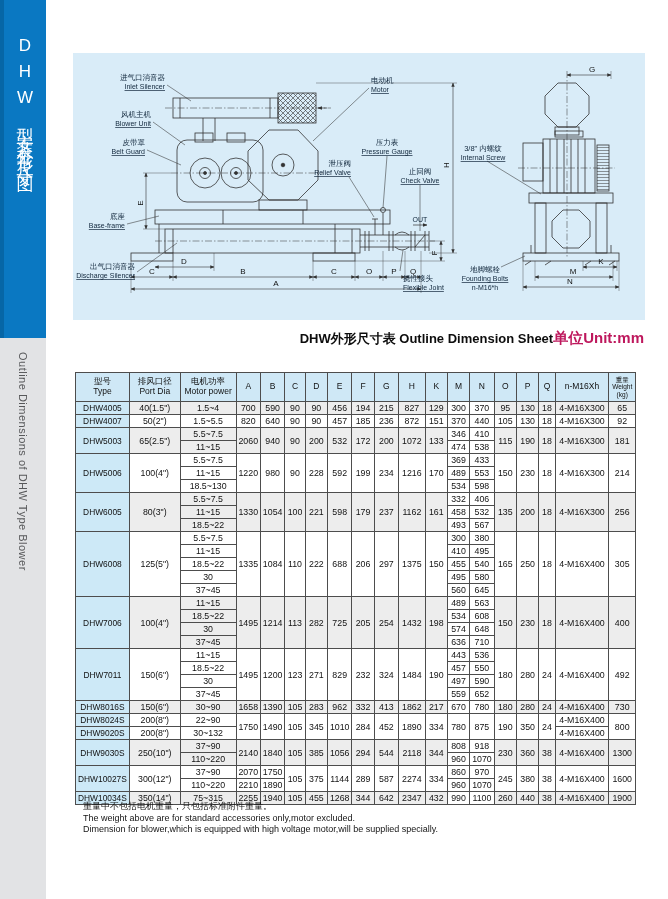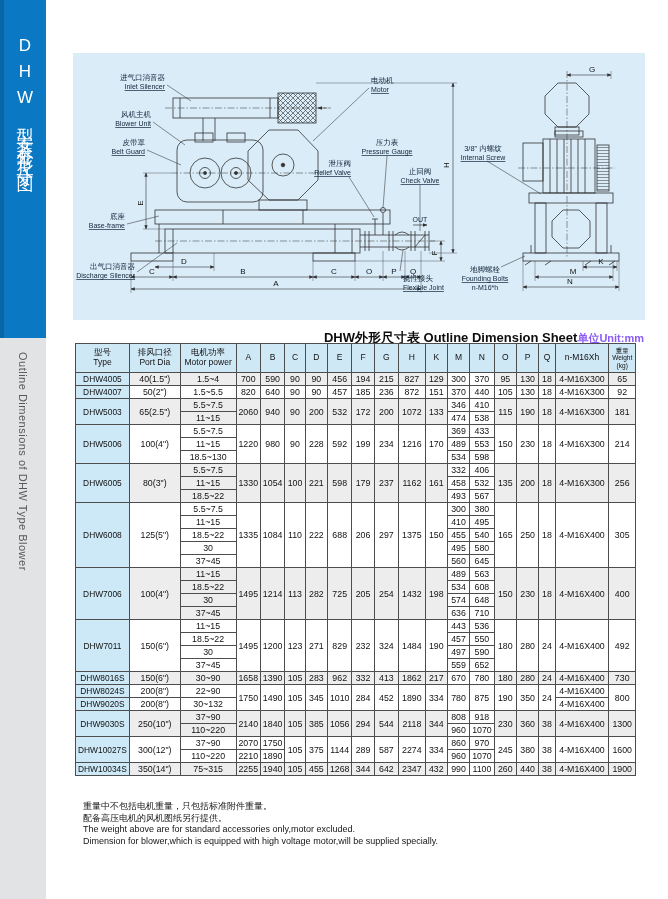--- a/index.html
+++ b/index.html
@@ -25,25 +25,25 @@
   .diagram { position:absolute; left:73px; top:53px; width:572px; height:267px; background:#d9ecf8; }
   .diagram svg { display:block; }
   .lblzh { font-size:7.5px; fill:#10263b; }
   .lblen { font-size:7px; fill:#10263b; text-decoration:underline; }
   .lblsub { font-size:7px; fill:#10263b; }
   .dimletter { font-size:8px; fill:#111; }
 
   
   .title-row { position:absolute; left:83px; top:329px; width:561px; display:flex; justify-content:flex-end; align-items:baseline; }
   .sheet-title { font-size:13px; font-weight:bold; color:#0d0d0d; }
-  .sheet-unit  { font-size:11px; font-weight:bold; color:#8b5cf6; }
+  .sheet-unit  { font-size:15px; font-weight:bold; color:#be185d; }
 
   
   table.dims {
-    position:absolute; left:75px; top:343px; width:561px;
+    position:absolute; left:75px; top:372px; width:561px;
     border-collapse:collapse; table-layout:fixed; font-size:8.8px; color:#111;
   }
   table.dims th, table.dims td {
     border:1px solid #4d4d4d; padding:0; text-align:center; vertical-align:middle;
     overflow:hidden; background:#fff;
   }
   table.dims th { height:28px; background:#cfe8f6; font-weight:normal; white-space:pre-line; font-size:8.5px; line-height:1.15; }
   table.dims th.wt { font-size:6.5px; line-height:1.1; }
   table.dims td { height:12px; line-height:12px; }
   td.model-cell { background:#cde9f7 !important; font-size:8.4px; }
@@ -703,16 +703,15 @@
         <td class="plain">440</td>
         <td class="plain">38</td>
         <td class="plain">4-M16X400</td>
         <td class="plain">1900</td>
       </tr>
     </tbody>
   </table>
 
 <div class="notes">
   <div>重量中不包括电机重量，只包括标准附件重量。</div>
-  <div>配备高压电机的风机图纸另行提供。</div>
   <div>The weight above are for standard accessories only,motor excluded.</div>
   <div>Dimension for blower,which is equipped with high voltage motor,will be supplied specially.</div>
 </div>
 
 </body></html>

